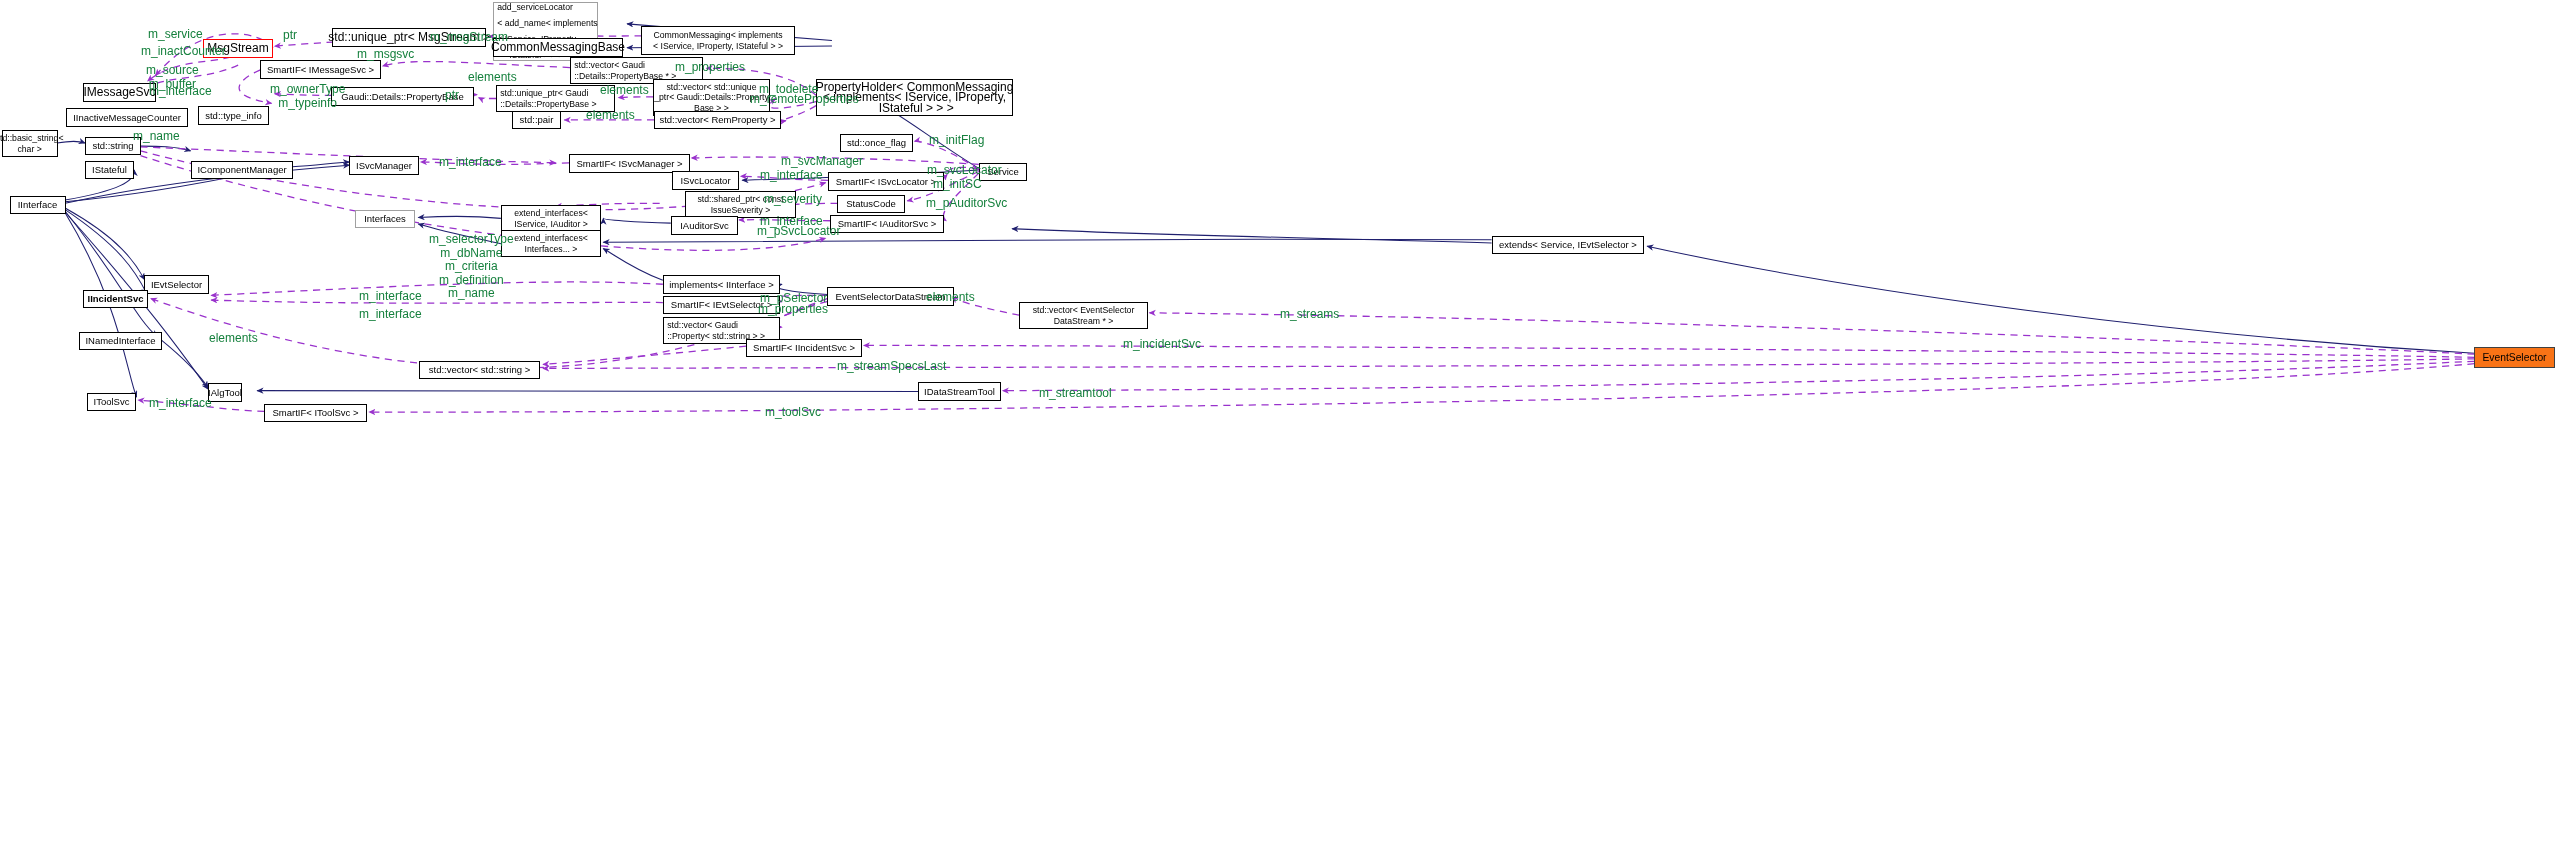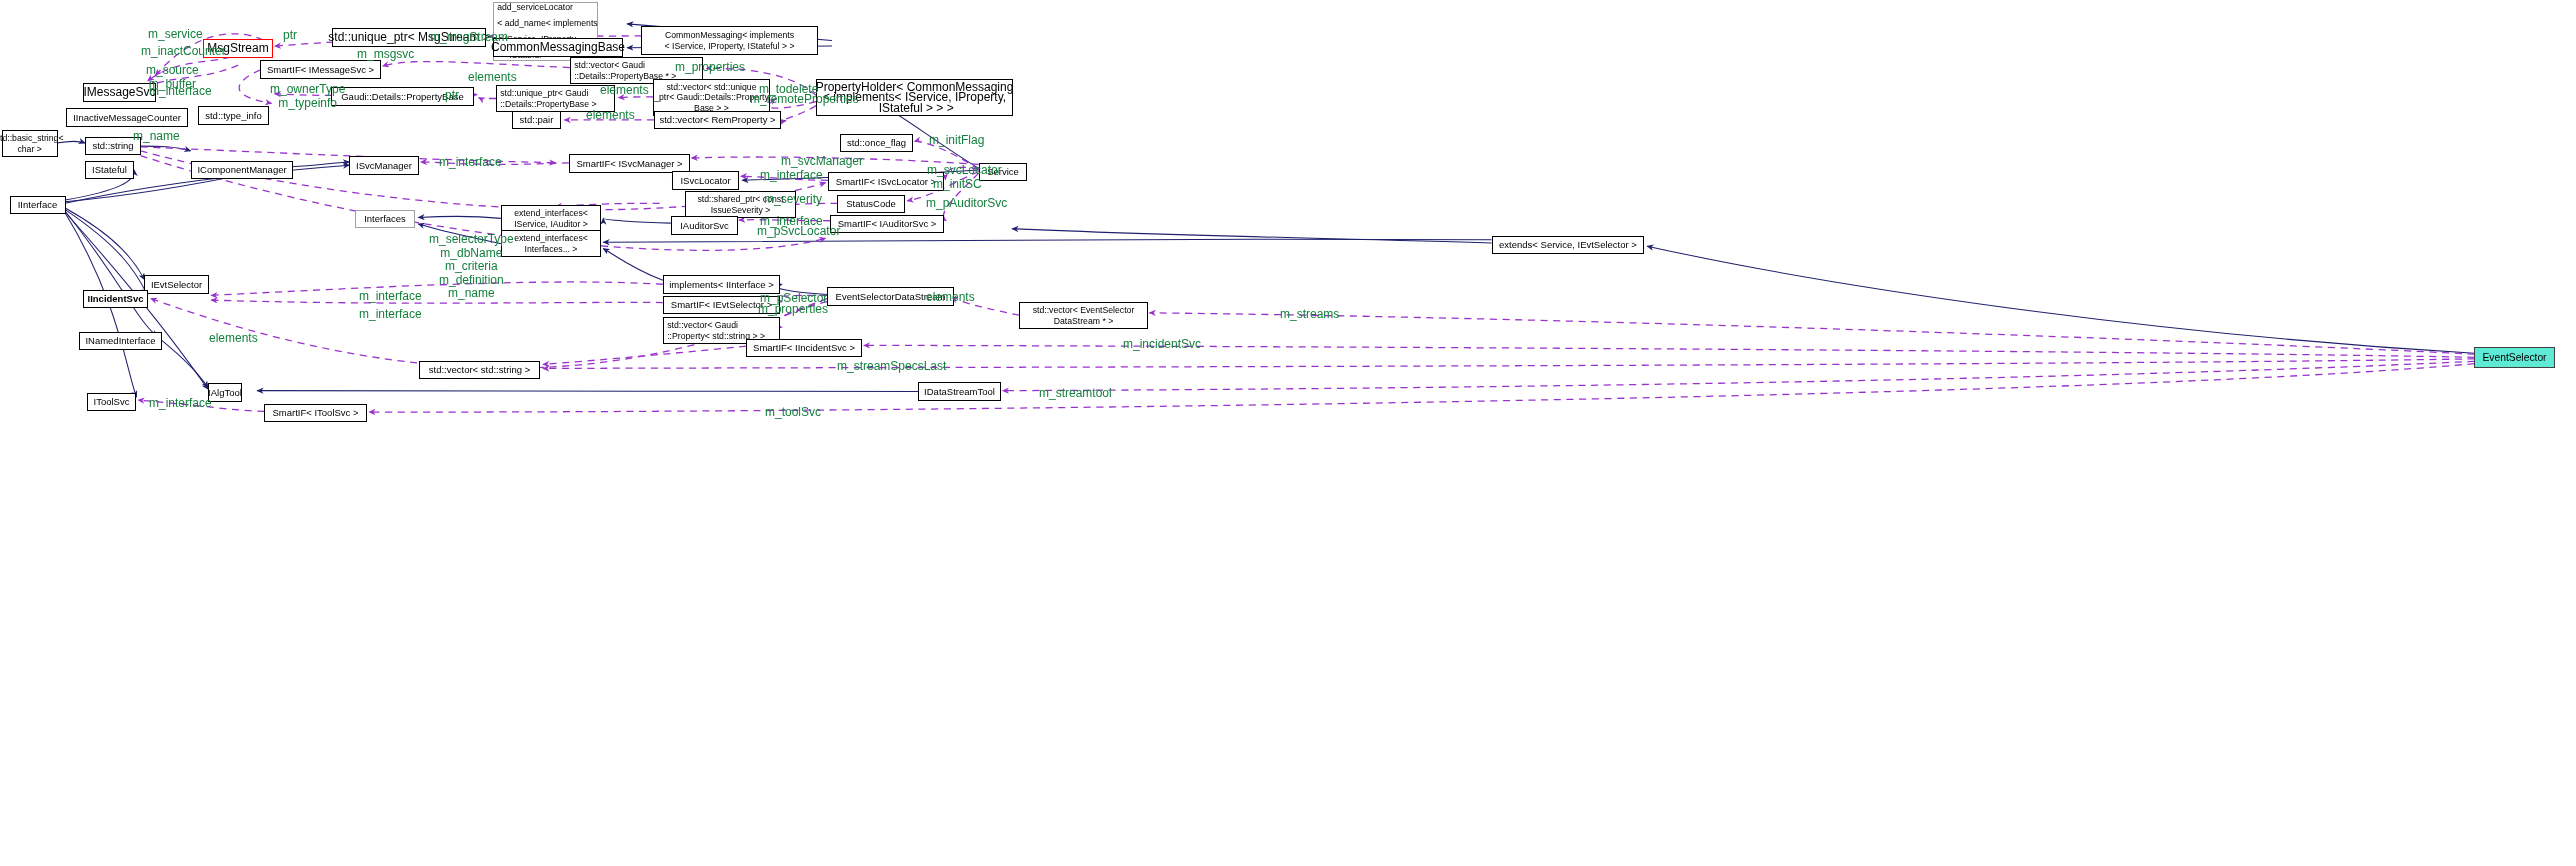--- a/index.html
+++ b/index.html
@@ -39,21 +39,21 @@
     padding: 0.8px 3.2px;
     z-index: 5;
   }
   .node.gray-border {
     border-color: #a0a0a0;
   }
   .node.red-border {
     border-color: #ff0000;
   }
   .node.filled {
-    background: #5eead4;
+    background: #f97316;
     border-color: #404040;
   }
   .elabel {
     position: absolute;
     font-size: 12px;
     line-height: 13.5px;
     color: #15803d;
     white-space: pre;
     text-align: center;
     z-index: 6;
@@ -149,21 +149,21 @@
     </g>
   </svg>
 
   <div class="node red-border" style="left:203px;top:39px;width:70px;height:19px;">MsgStream</div>
   <div class="node" style="left:332px;top:28px;width:154px;height:19px;">std::unique_ptr&lt; MsgStream &gt;</div>
   <div class="node gray-border" style="left:493px;top:1.6px;width:105px;height:59px;font-size:8.7px;line-height:16px;text-align:left;justify-content:flex-start;">add_serviceLocator
 &lt; add_name&lt; implements
 &lt; IService, IProperty,
      IStateful &gt; &gt; &gt;</div>
   <div class="node" style="left:493px;top:38px;width:130px;height:19px;">CommonMessagingBase</div>
-  <div class="node" style="left:641px;top:26px;width:177px;height:29px;font-size:8.7px;line-height:10.3px;">CommonMessaging&lt; implements
+  <div class="node" style="left:641px;top:26px;width:154px;height:29px;font-size:8.7px;line-height:10.3px;">CommonMessaging&lt; implements
 &lt; IService, IProperty, IStateful &gt; &gt;</div>
   <div class="node" style="left:83px;top:83px;width:73px;height:19px;">IMessageSvc</div>
   <div class="node" style="left:260px;top:60px;width:121px;height:19px;font-size:9.5px;">SmartIF&lt; IMessageSvc &gt;</div>
   <div class="node" style="left:570px;top:57px;width:133px;height:27px;font-size:8.7px;line-height:10.3px;text-align:left;justify-content:flex-start;">std::vector&lt; Gaudi
 ::Details::PropertyBase * &gt;</div>
   <div class="node" style="left:331px;top:87px;width:143px;height:19px;font-size:9.5px;">Gaudi::Details::PropertyBase</div>
   <div class="node" style="left:496px;top:85px;width:119px;height:27px;font-size:8.7px;line-height:10.3px;text-align:left;justify-content:flex-start;">std::unique_ptr&lt; Gaudi
 ::Details::PropertyBase &gt;</div>
   <div class="node" style="left:653px;top:79px;width:117px;height:37px;font-size:8.7px;line-height:10.3px;">std::vector&lt; std::unique
 _ptr&lt; Gaudi::Details::Property

